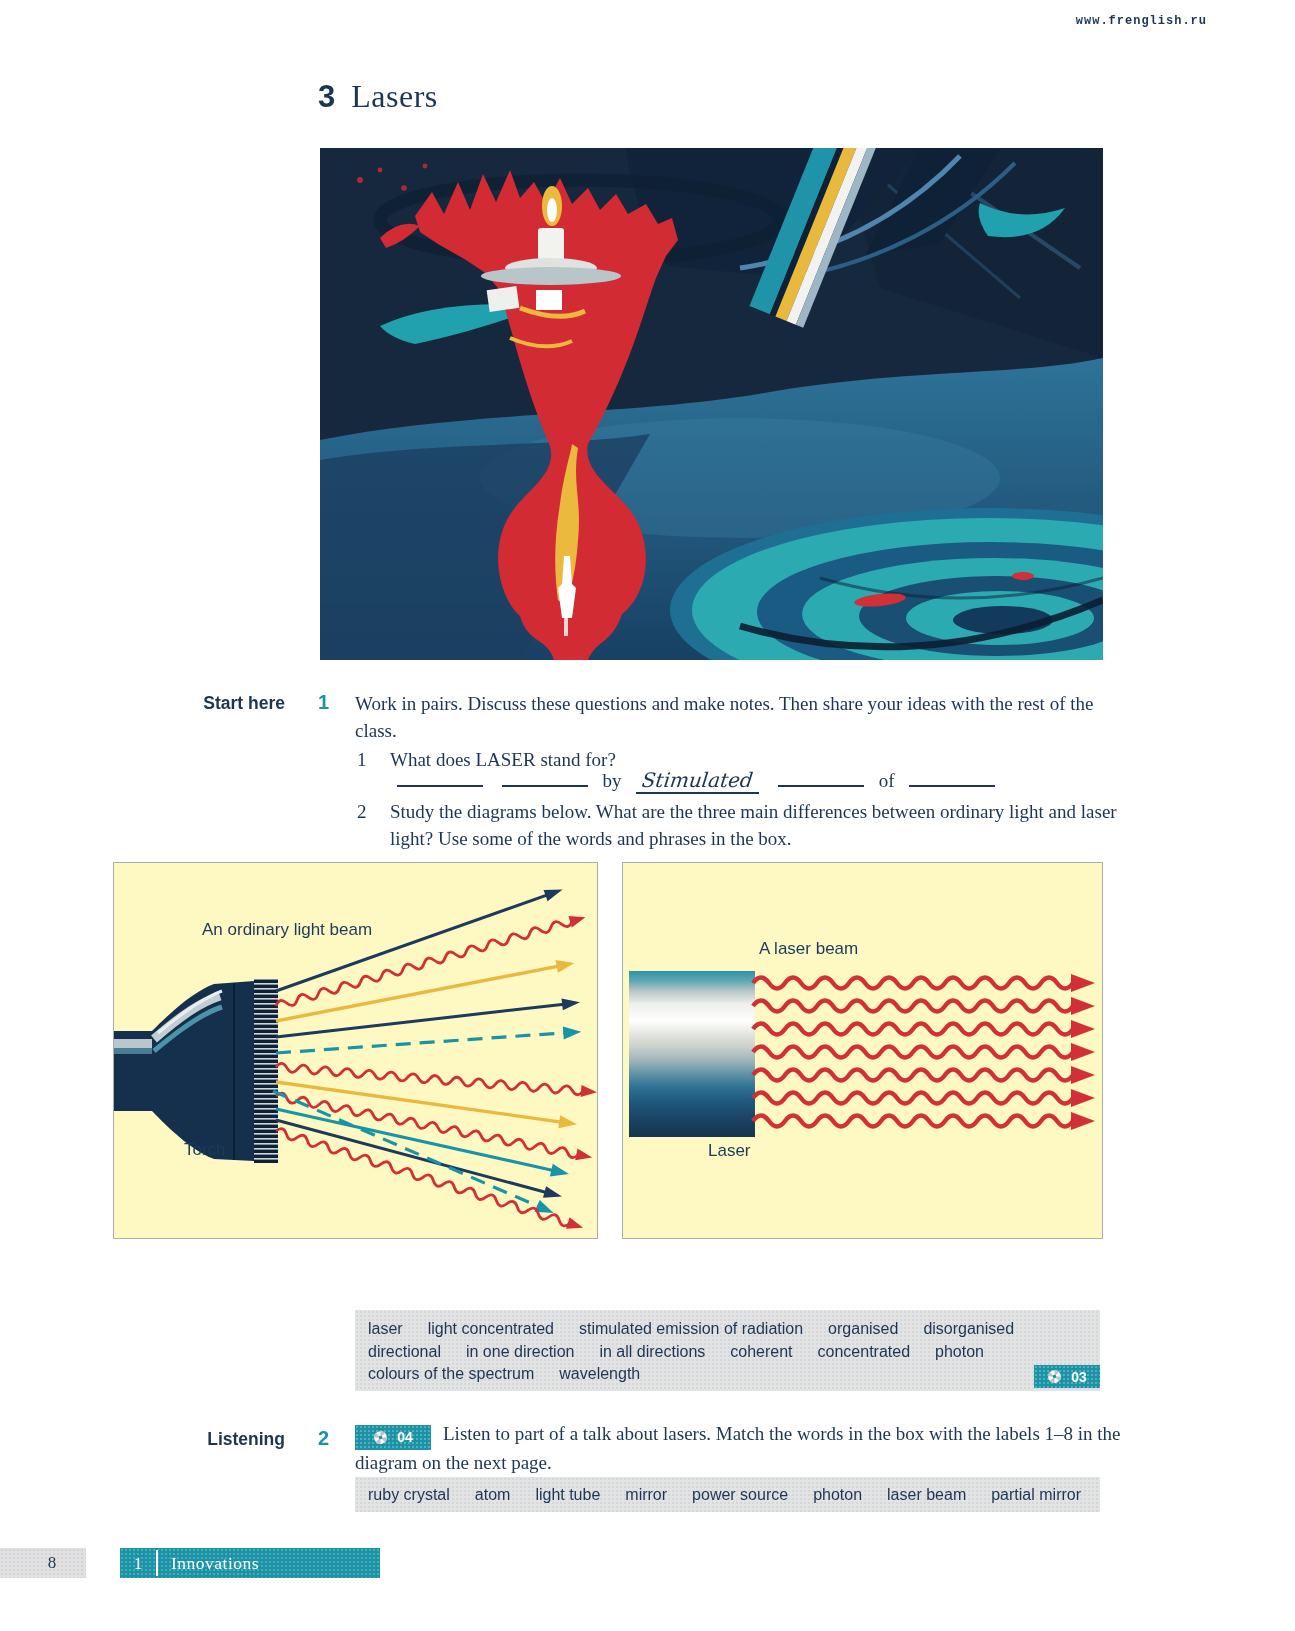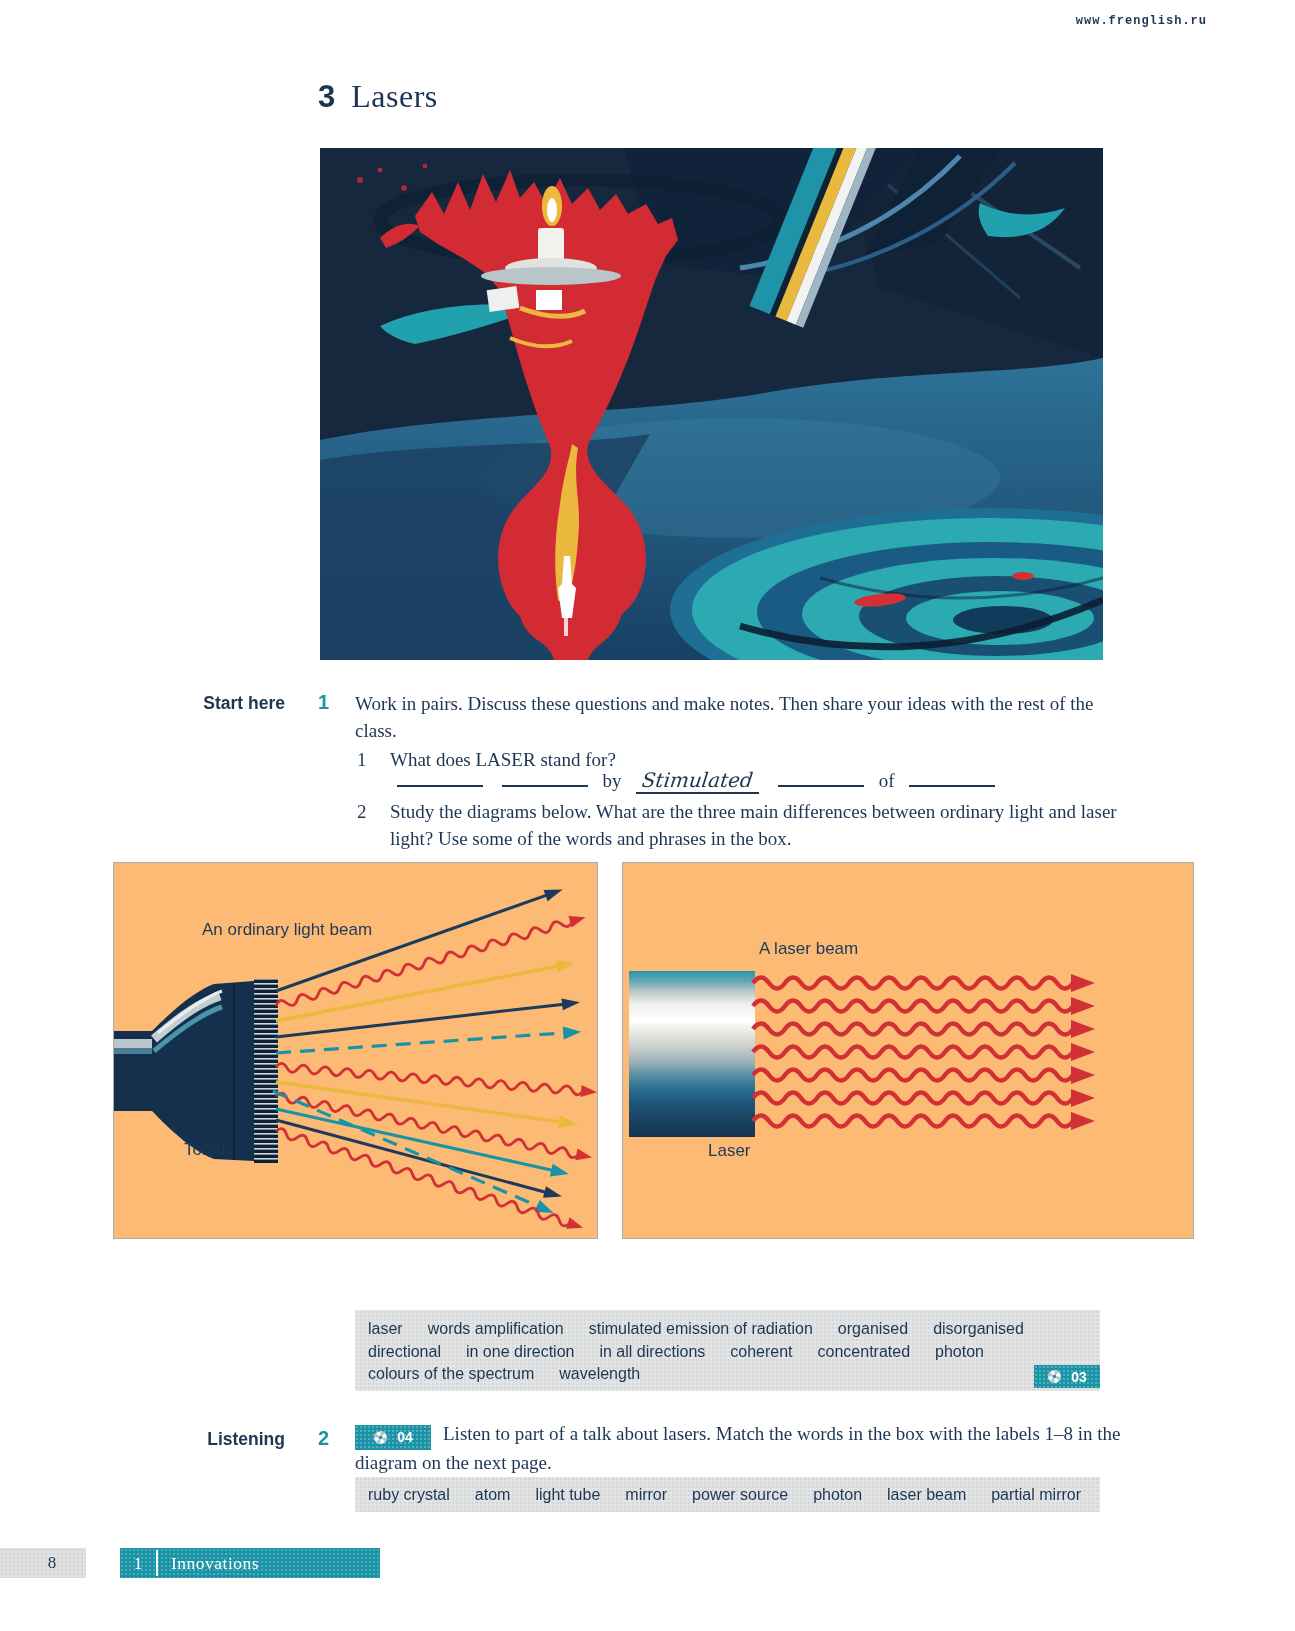--- a/index.html
+++ b/index.html
@@ -33,23 +33,23 @@
   .q-num{width:33px;flex:none;}
   .q1{top:747px;width:600px;}
   .q2{top:799px;width:775px;}
 
   .blank-row{position:absolute;left:390px;top:768px;height:30px;color:var(--navy);font-size:19px;}
   .blank{display:inline-block;width:86px;height:19px;border-bottom:2px solid var(--navy);margin:0 7px;}
   .blank.filled{width:auto;min-width:104px;text-align:center;height:auto;padding:0 6px;}
   .joiner{margin:0 3px;}
   .hand{font-style:italic;font-family:"DejaVu Serif",serif;font-size:20px;display:inline-block;transform:skewX(-7deg);}
 
-  .diagram-box{position:absolute;top:862px;height:377px;border:1px solid var(--border-gray);background:#fdba74;}
+  .diagram-box{position:absolute;top:862px;height:377px;border:1px solid var(--border-gray);background:#fef9c3;}
   .diagram-box.left{left:113px;width:485px;}
-  .diagram-box.right{left:622px;width:572px;}
+  .diagram-box.right{left:622px;width:481px;}
   .cap{position:absolute;font-family:"Liberation Sans",sans-serif;font-size:17px;color:#1b3a5c;white-space:nowrap;}
   .cap-olb{left:88px;top:57px;}
   .cap-torch{left:70px;top:277px;}
   .cap-alb{left:136px;top:76px;}
   .cap-laser{left:85px;top:278px;}
 
   .wordbox{position:absolute;left:355px;width:745px;background:var(--box-gray);color:var(--navy);font-family:"Liberation Sans",sans-serif;font-size:16px;
     background-image:radial-gradient(rgba(30,50,90,.07) .8px,transparent .9px);background-size:4px 4px;}
   .wb1{top:1310px;height:81px;padding:8px 13px;}
   .wb2{top:1477px;height:35px;padding:7px 13px;}
@@ -312,21 +312,21 @@
             <use href="#wavL"></use>
             <polygon points="318,-9 342,0 318,9" fill="#d23037" stroke="none"></polygon>
           </g>
       </g>
     </svg>
     <div class="cap cap-alb">A laser beam</div>
     <div class="cap cap-laser">Laser</div>
   </div>
 
   <div class="wordbox wb1">
-    <div class="wb-line"><span class="wb-item">laser</span><span class="wb-item">words amplification</span><span class="wb-item">stimulated emission of radiation</span><span class="wb-item">organised</span><span class="wb-item">disorganised</span></div>
+    <div class="wb-line"><span class="wb-item">laser</span><span class="wb-item">light concentrated</span><span class="wb-item">stimulated emission of radiation</span><span class="wb-item">organised</span><span class="wb-item">disorganised</span></div>
     <div class="wb-line"><span class="wb-item">directional</span><span class="wb-item">in one direction</span><span class="wb-item">in all directions</span><span class="wb-item">coherent</span><span class="wb-item">concentrated</span><span class="wb-item">photon</span></div>
     <div class="wb-line"><span class="wb-item">colours of the spectrum</span><span class="wb-item">wavelength</span></div>
     <div class="audio-badge badge-corner">
       <svg width="15" height="15" viewBox="0 0 20 20">
         <circle cx="10" cy="10" r="8.5" fill="#ffffff"></circle>
         <path d="M10,10 L10,1 A9,9 0 0,1 16.4,3.6 Z" fill="#b9c4c9"></path>
         <path d="M10,10 L19,10 A9,9 0 0,1 16.4,16.4 Z" fill="#b9c4c9"></path>
         <path d="M10,10 L10,19 A9,9 0 0,1 3.6,16.4 Z" fill="#b9c4c9"></path>
         <path d="M10,10 L1,10 A9,9 0 0,1 3.6,3.6 Z" fill="#b9c4c9"></path>
         <circle cx="10" cy="10" r="2.3" fill="#1a93a7"></circle>

